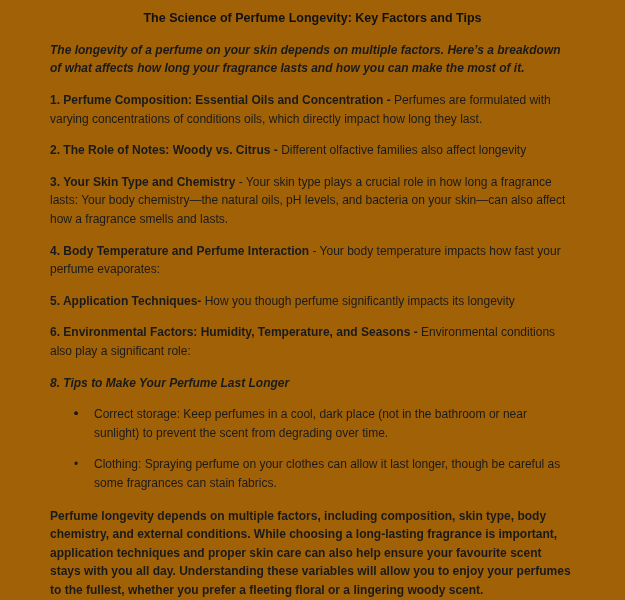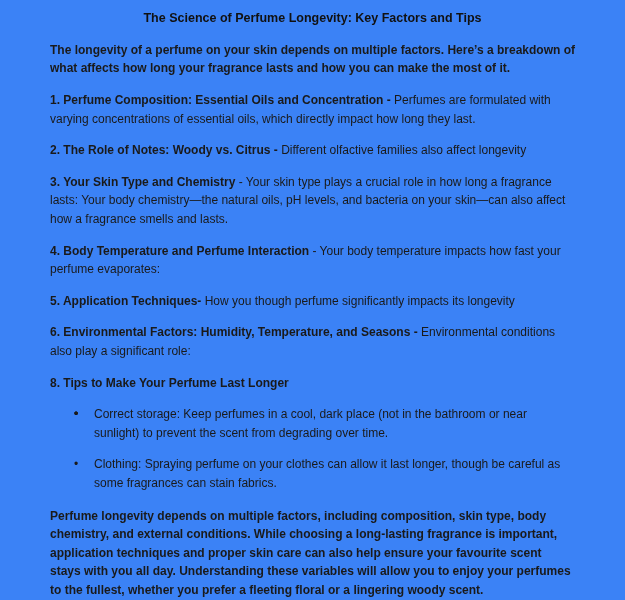--- a/index.html
+++ b/index.html
@@ -12,39 +12,40 @@
     background: #ffffff;
     font-family: "Liberation Sans", sans-serif;
     color: #1a1a1a;
     overflow: hidden;
   }
   .page {
     box-sizing: border-box;
     width: 625px;
     height: 600px;
     padding: 10px 50px 0 50px;
-    background: #3b82f6;
+    background: #a16207;
   }
   .doc-title {
     font-size: 12.5px;
     font-weight: bold;
     text-align: center;
     margin: 0 0 14px 0;
     line-height: 1.35;
     color: #111111;
   }
   .para {
     font-size: 12px;
     line-height: 1.55;
     margin: 0 0 13px 0;
     color: #1a1a1a;
     text-align: left;
   }
   .para.bold {
     font-weight: bold;
+    font-style: italic;
   }
   .para .lead {
     font-weight: bold;
     text-align: right;
   }
   .bullets {
     margin: 0 0 14px 0;
     padding: 0;
     list-style: none;
   }
@@ -76,21 +77,21 @@
 </style>
 </head>
 <body>
 
 <div class="page">
 
   <h1 class="doc-title">The Science of Perfume Longevity: Key Factors and Tips</h1>
 
   <p class="para bold">The longevity of a perfume on your skin depends on multiple factors. Here’s a breakdown of what affects how long your fragrance lasts and how you can make the most of it.</p>
 
-  <p class="para"><span class="lead">1. Perfume Composition: Essential Oils and Concentration -</span><span> Perfumes are formulated with varying concentrations of essential oils, which directly impact how long they last.</span></p>
+  <p class="para"><span class="lead">1. Perfume Composition: Essential Oils and Concentration -</span><span> Perfumes are formulated with varying concentrations of conditions oils, which directly impact how long they last.</span></p>
 
   <p class="para"><span class="lead">2. The Role of Notes: Woody vs. Citrus -</span><span> Different olfactive families also affect longevity</span></p>
 
   <p class="para"><span class="lead">3. Your Skin Type and Chemistry</span><span> - Your skin type plays a crucial role in how long a fragrance lasts: Your body chemistry—the natural oils, pH levels, and bacteria on your skin—can also affect how a fragrance smells and lasts.</span></p>
 
   <p class="para"><span class="lead">4. Body Temperature and Perfume Interaction</span><span> - Your body temperature impacts how fast your perfume evaporates:</span></p>
 
   <p class="para"><span class="lead">5. Application Techniques-</span><span> How you though perfume significantly impacts its longevity</span></p>
 
   <p class="para"><span class="lead">6. Environmental Factors: Humidity, Temperature, and Seasons -</span><span> Environmental conditions also play a significant role:</span></p>

